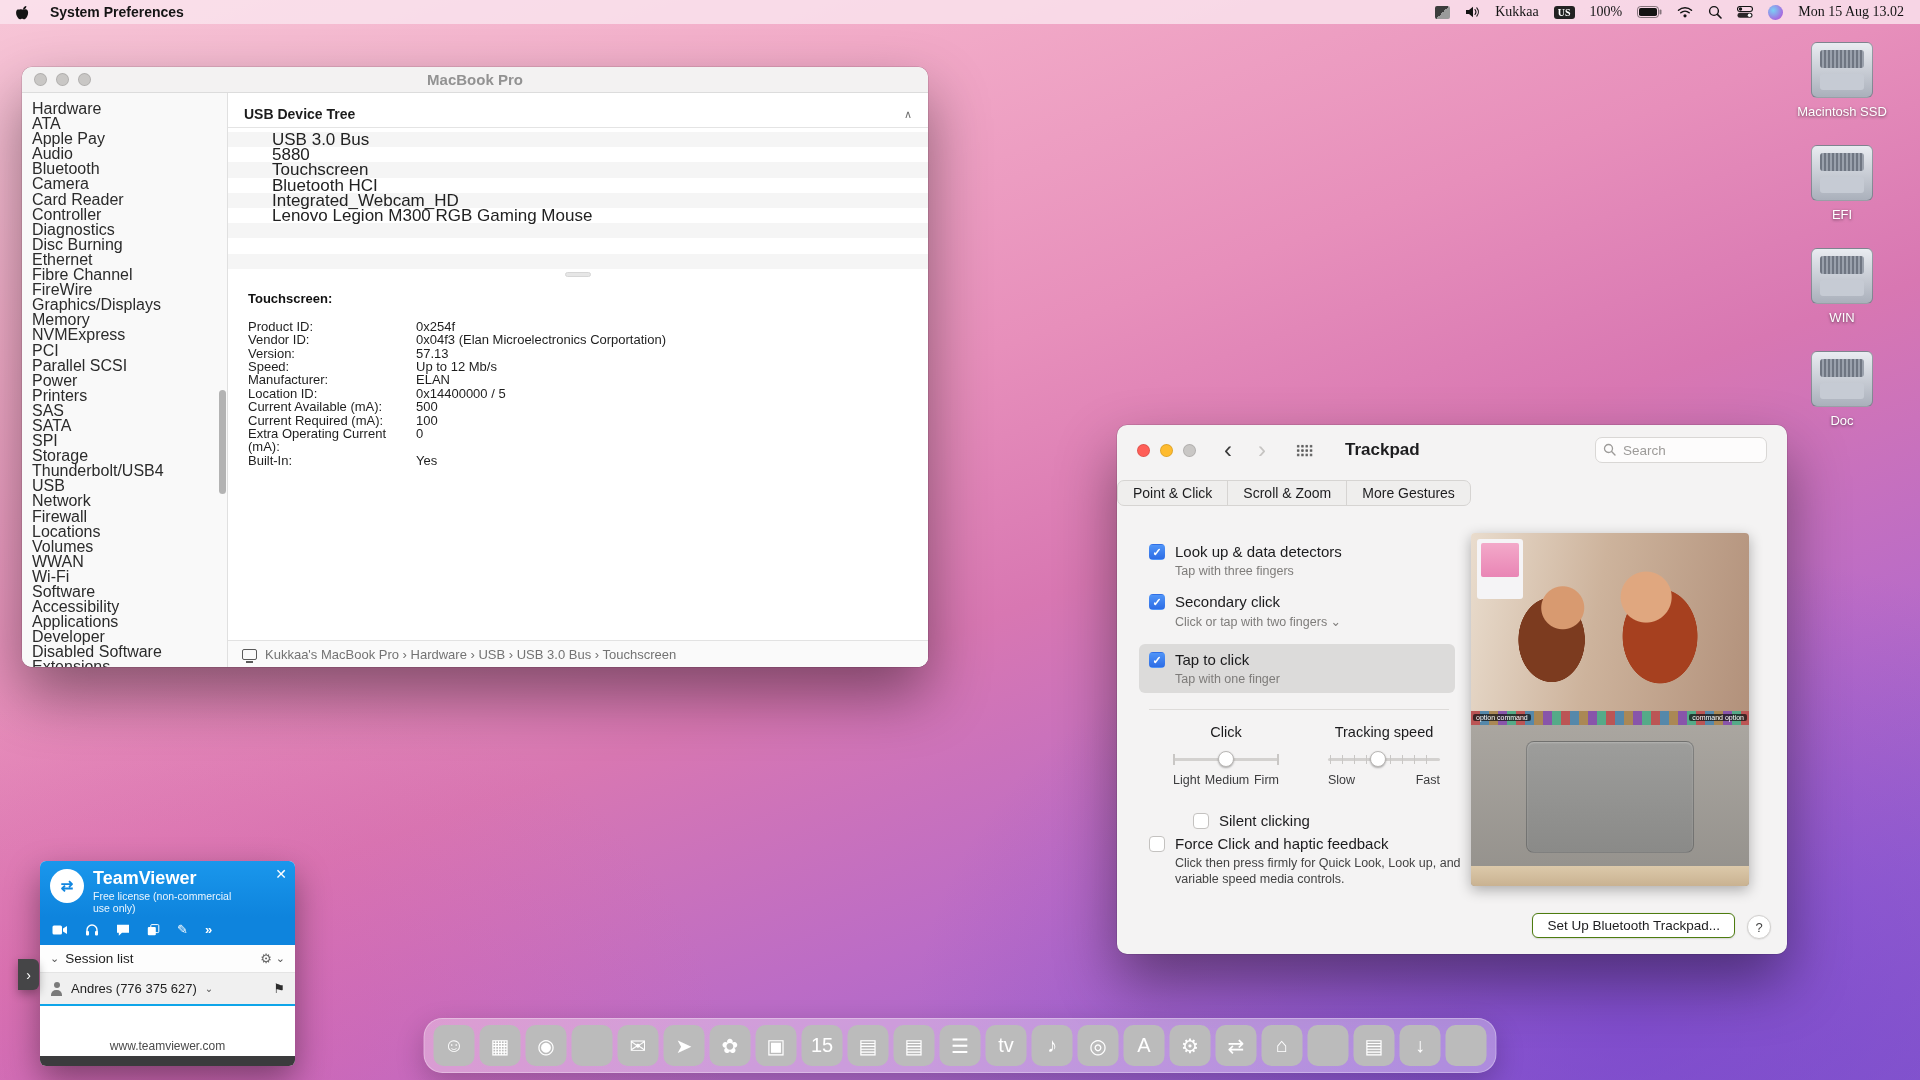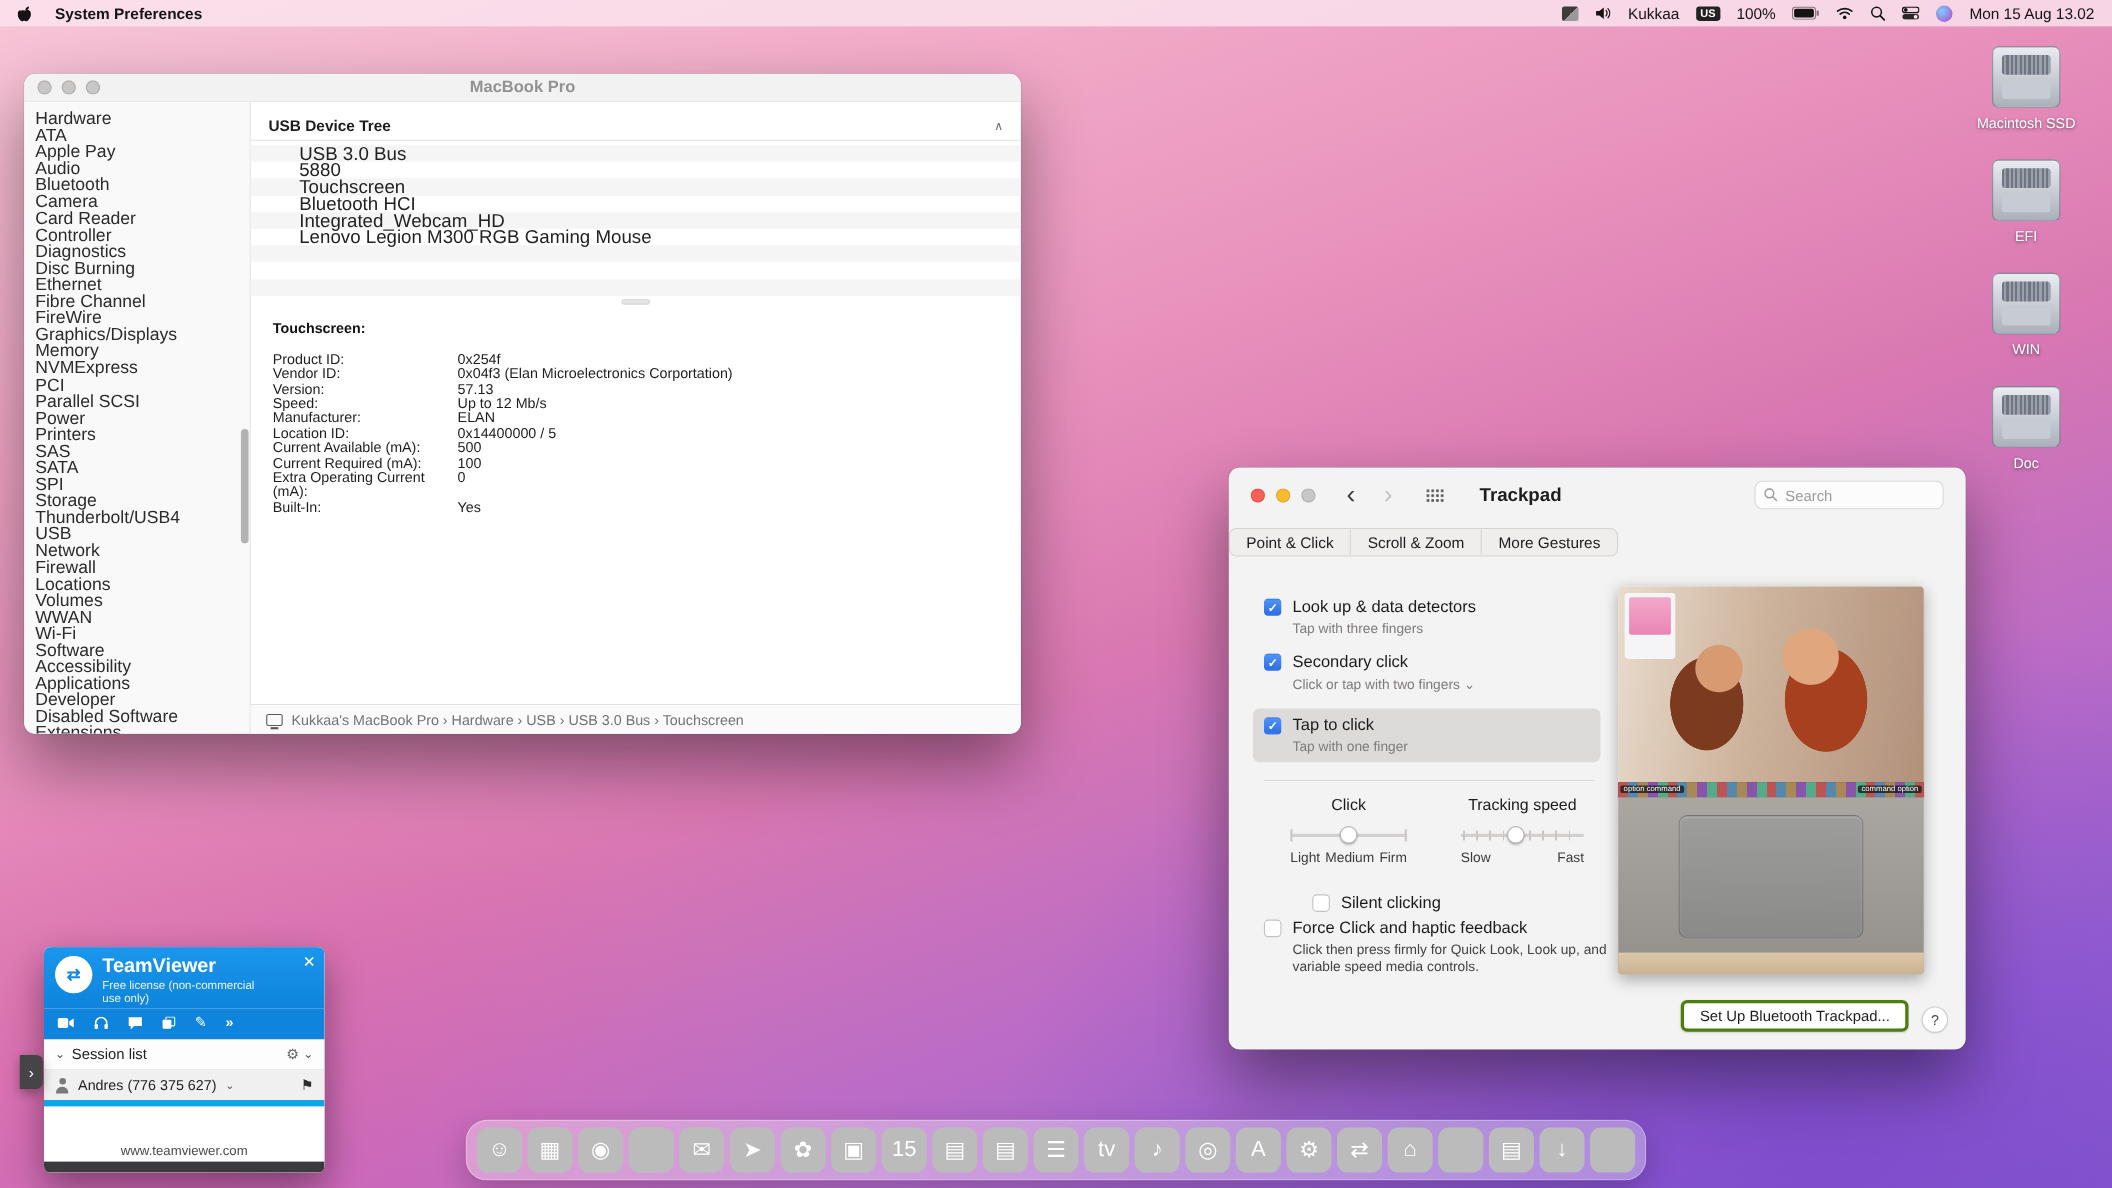--- a/index.html
+++ b/index.html
@@ -11,21 +11,21 @@
       radial-gradient(1200px 800px at 85% 95%, rgba(110,60,200,.55), transparent 60%),
       radial-gradient(900px 700px at 10% 100%, rgba(220,90,170,.4), transparent 60%),
       linear-gradient(160deg,#f7c6d7 0%,#f2abc8 20%,#e78fbb 40%,#d877b2 55%,#bb6cc6 72%,#9a63d2 88%,#8a5cd0 100%);
   }
   
   .menubar{position:absolute;top:0;left:0;right:0;height:24px;background:rgba(250,228,238,.82);
     display:flex;padding:0 16px;font-size:14px;color:#141414;z-index:50;}
   .menubar .left{display:flex;align-items:center;gap:20px;}
   .menubar .appname{font-weight:bold;}
   .menubar .menus{display:flex;gap:20px;}
-  .menubar .right{margin-left:auto;display:flex;align-items:center;gap:15px;}
+  .menubar .right{margin-left:auto;display:flex;align-items:center;gap:15px;font-family:Liberation Serif, serif;}
   .kbd-badge{background:#222;color:#fff;font-size:10px;font-weight:bold;border-radius:3px;padding:1px 4px;}
   .appicon{width:15px;height:13px;background:linear-gradient(135deg,#3c3c3c 50%,#9a9a9a 50%);border-radius:2px;}
   .siri-dot{width:15px;height:15px;border-radius:50%;background:radial-gradient(circle at 35% 35%,#7ad0f5,#a46be0 70%,#e05c9c);}
   
   .win{position:absolute;background:#fff;border-radius:10px;
     box-shadow:0 28px 60px rgba(0,0,0,.42), 0 0 0 .5px rgba(0,0,0,.18);}
   .tl{width:13px;height:13px;border-radius:50%;display:inline-block;border:.5px solid rgba(0,0,0,.12);}
   .tl.gray{background:#c9c7c5;}
   .tl.red{background:#ff5e57;}
   .tl.yellow{background:#febb2e;}
@@ -111,41 +111,41 @@
   .v-strip{height:14px;background:
       repeating-linear-gradient(90deg,#b55 0 9px,#58a 9px 18px,#a85 18px 27px,#85a 27px 36px,#5a8 36px 45px),#222;
     position:relative;}
   .v-strip .ov{position:absolute;top:3px;font-size:7px;color:#fff;background:rgba(20,20,20,.75);padding:0 3px;border-radius:2px;}
   .v-strip .ov.l{left:2px;} .v-strip .ov.r{right:2px;}
   .v-desk{height:161px;background:linear-gradient(#aaa6a0,#93908b);position:relative;}
   .v-pad{position:absolute;left:50%;top:16px;transform:translateX(-50%);width:168px;height:112px;border-radius:8px;
     background:linear-gradient(#9d9d9b,#8a8a88);border:1px solid rgba(0,0,0,.18);box-shadow:inset 0 1px 2px rgba(255,255,255,.25);}
   .v-wood{position:absolute;left:0;right:0;bottom:0;height:20px;background:linear-gradient(#dcc9aa,#cdb astratto);} 
   .v-wood{background:linear-gradient(#dcc9aa,#c9b291);}
-  .tp-setup{position:absolute;right:52px;bottom:16px;background:#fff;border:3px solid #4d7c0f;border-radius:6px;
+  .tp-setup{position:absolute;right:52px;bottom:16px;background:#fff;border:1px solid #4d7c0f;border-radius:6px;
     padding:4px 14px;font-size:13.5px;color:#1d1d1f;box-shadow:0 .5px 1.5px rgba(0,0,0,.12);}
   .tp-help{position:absolute;right:16px;bottom:15px;width:24px;height:24px;border-radius:50%;background:#fff;
     border:1px solid #d2d0ce;display:grid;place-items:center;font-size:13px;color:#444;box-shadow:0 .5px 1.5px rgba(0,0,0,.12);}
   
   .tv{left:40px;top:861px;width:255px;height:205px;border-radius:6px;overflow:hidden;position:absolute;
     box-shadow:0 14px 34px rgba(0,0,0,.4);background:#fff;display:flex;flex-direction:column;}
   .tv-head{background:linear-gradient(#1a97ec,#0e84dd);padding:8px 10px 2px 10px;position:relative;display:flex;gap:9px;}
   .tv-logo{width:34px;height:34px;border-radius:50%;background:#fff;display:grid;place-items:center;flex:none;
     color:#1287e0;font-weight:bold;font-size:15px;}
   .tv-title{color:#fff;font-weight:bold;font-size:18px;line-height:1.05;}
   .tv-sub{color:#eaf5fe;font-size:10.5px;margin-top:2px;width:150px;line-height:1.2;}
   .tv-close{position:absolute;right:8px;top:5px;color:#fff;font-size:14px;}
   .tv-toolbar{background:#0e84dd;display:flex;align-items:center;gap:17px;padding:6px 12px 9px 12px;}
   .tv-toolbar .ticon{color:#fff;font-size:13px;line-height:1;display:inline-flex;align-items:center;}
   .tv-sess{height:28px;display:flex;align-items:center;padding:0 10px;font-size:13.5px;color:#222;
     border-bottom:1px solid #e4e4e4;background:#fdfdfd;gap:6px;}
   .tv-sess .caret{font-size:11px;color:#555;}
   .tv-sess .right{margin-left:auto;display:flex;gap:4px;color:#666;font-size:13px;align-items:center;}
   .tv-user{height:33px;display:flex;align-items:center;gap:8px;padding:0 10px;background:#f0f0f0;
-    border-bottom:6px solid #0ea5e9;font-size:13px;color:#222;}
+    border-bottom:2px solid #0ea5e9;font-size:13px;color:#222;}
   .person{width:13px;height:14px;position:relative;flex:none;}
   .person::before{content:"";position:absolute;left:3.5px;top:0;width:6px;height:6px;border-radius:50%;background:#7a7a7a;}
   .person::after{content:"";position:absolute;left:1px;bottom:0;width:11px;height:6px;border-radius:5px 5px 0 0;background:#7a7a7a;}
   .tv-user .caret{font-size:10px;color:#555;}
   .tv-user .flag{margin-left:auto;color:#2d2d2d;font-size:13px;}
   .tv-spacer{flex:1;background:#fff;}
   .tv-footer{text-align:center;font-size:12px;color:#4a4a4a;padding:3px 0;background:#fff;}
   .tv-bottom{height:10px;background:#3b3b3d;}
   .tv-tab{position:absolute;left:18px;top:959px;width:21px;height:31px;background:#454547;border-radius:0 6px 6px 0;
     color:#fff;display:grid;place-items:center;font-size:14px;box-shadow:0 4px 10px rgba(0,0,0,.3);}

